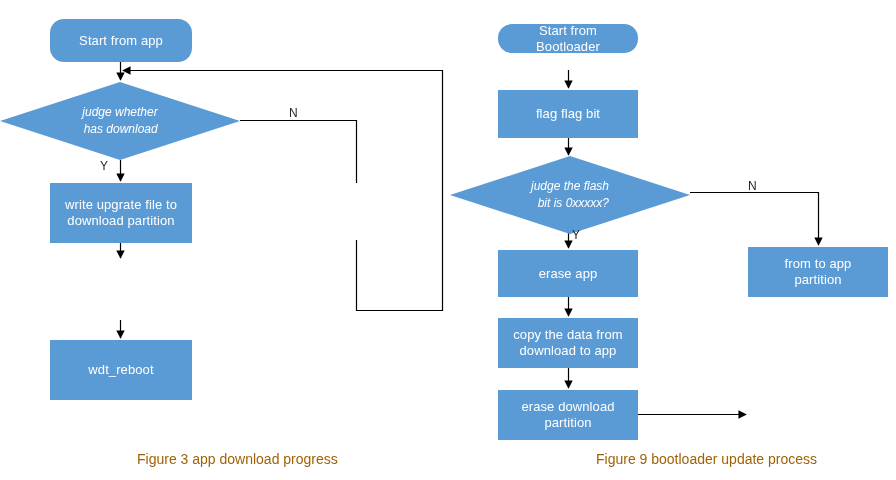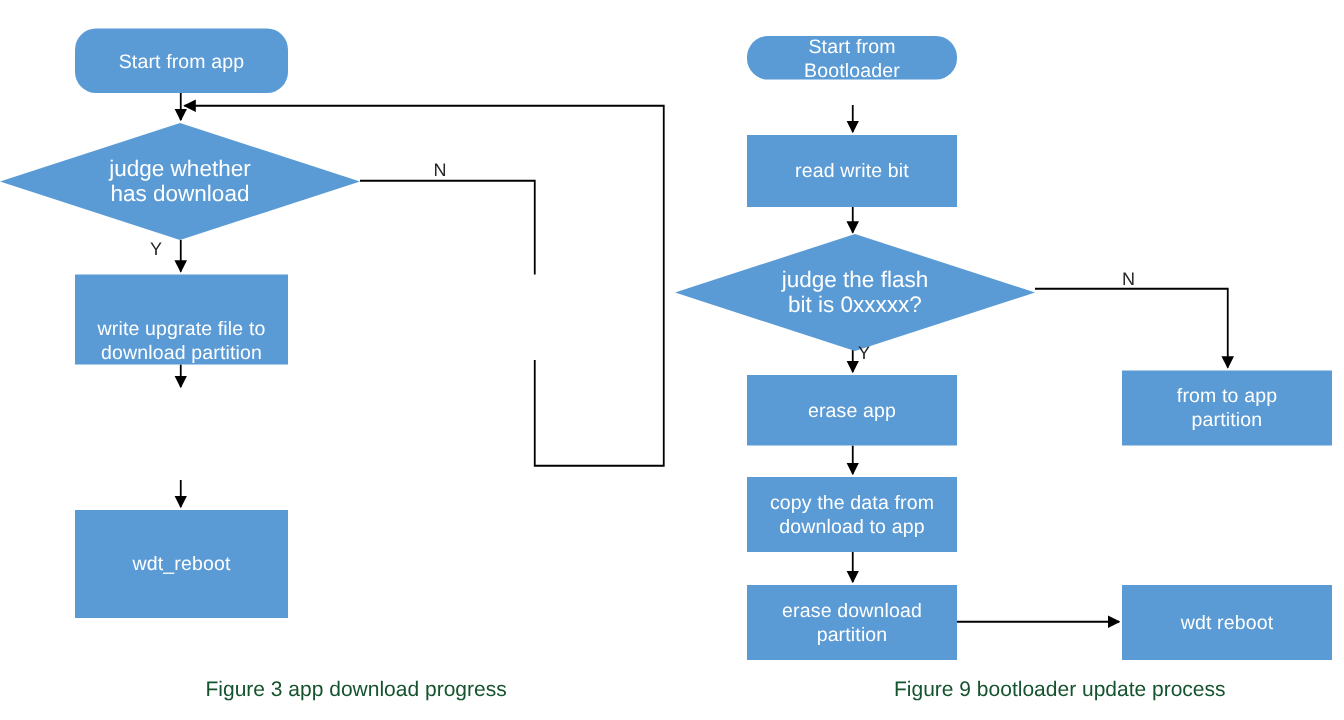--- a/index.html
+++ b/index.html
@@ -57,37 +57,38 @@
     clip-path: polygon(50% 0%, 100% 50%, 50% 100%, 0% 50%);
   }
   .diamond .dlabel {
     position: absolute;
     left: 0; top: 0;
     width: 100%;
     height: 100%;
     display: flex;
     align-items: center;
     justify-content: center;
-    text-align: center;
+    text-align: right;
     color: #ffffff;
-    font-size: 15px;
+    font-size: 12px;
     line-height: 17px;
     white-space: pre-line;
+    font-style: italic;
   }
   .edge-label {
     position: absolute;
     color: #262626;
     font-size: 12px;
     line-height: 14px;
     z-index: 3;
     white-space: nowrap;
   }
   .caption {
     position: absolute;
-    color: #14532d;
+    color: #a16207;
     font-size: 14px;
     line-height: 18px;
     white-space: nowrap;
     z-index: 3;
   }
 </style>
 </head>
 <body>
 
 <div id="canvas">
@@ -118,27 +119,27 @@
   <div class="node terminator" style="left:50px; top:19px; width:142px; height:43px;">
     <span>Start from app</span>
   </div>
 
   <div class="diamond" style="left:0px; top:82px; width:240px; height:78px;">
     <div class="shape"></div>
     <div class="dlabel">judge whether
 has download</div>
   </div>
 
-  <div class="node process" style="left:50px; top:183px; width:142px; height:60px;align-items:flex-end;">
+  <div class="node process" style="left:50px; top:183px; width:142px; height:60px;">
     <span>write upgrate file to
 download partition</span>
   </div>
 
 
-  <div class="node process" style="left:50px; top:340px; width:142px; height:72px;">
+  <div class="node process" style="left:50px; top:340px; width:142px; height:60px;">
     <span>wdt_reboot</span>
   </div>
 
 
   <div class="edge-label" style="left:100px; top:159px;">
     <span>Y</span>
   </div>
 
   <div class="edge-label" style="left:289px; top:106px;">
     <span>N</span>
@@ -147,21 +148,21 @@
   <div class="caption" style="left:137px; top:450px;">
     <span>Figure 3 app download progress</span>
   </div>
 
   <div class="node terminator" style="left:498px; top:24px; width:140px; height:29px;align-items:center;">
     <span>Start from
 Bootloader</span>
   </div>
 
   <div class="node process" style="left:498px; top:90px; width:140px; height:48px;">
-    <span>read write bit</span>
+    <span>flag flag bit</span>
   </div>
 
   <div class="diamond" style="left:450px; top:156px; width:240px; height:78px;">
     <div class="shape"></div>
     <div class="dlabel">judge the flash
 bit is 0xxxxx?</div>
   </div>
 
   <div class="node process" style="left:498px; top:318px; width:140px; height:50px;">
     <span>copy the data from
@@ -175,23 +176,20 @@
   <div class="node process" style="left:498px; top:390px; width:140px; height:50px;">
     <span>erase download
 partition</span>
   </div>
 
   <div class="node process" style="left:748px; top:247px; width:140px; height:50px;">
     <span>from to app
 partition</span>
   </div>
 
-  <div class="node process" style="left:748px; top:390px; width:140px; height:50px;">
-    <span>wdt reboot</span>
-  </div>
 
   <div class="edge-label" style="left:572px; top:228px;">
     <span>Y</span>
   </div>
 
   <div class="edge-label" style="left:748px; top:179px;">
     <span>N</span>
   </div>
 
   <div class="caption" style="left:596px; top:450px;">

